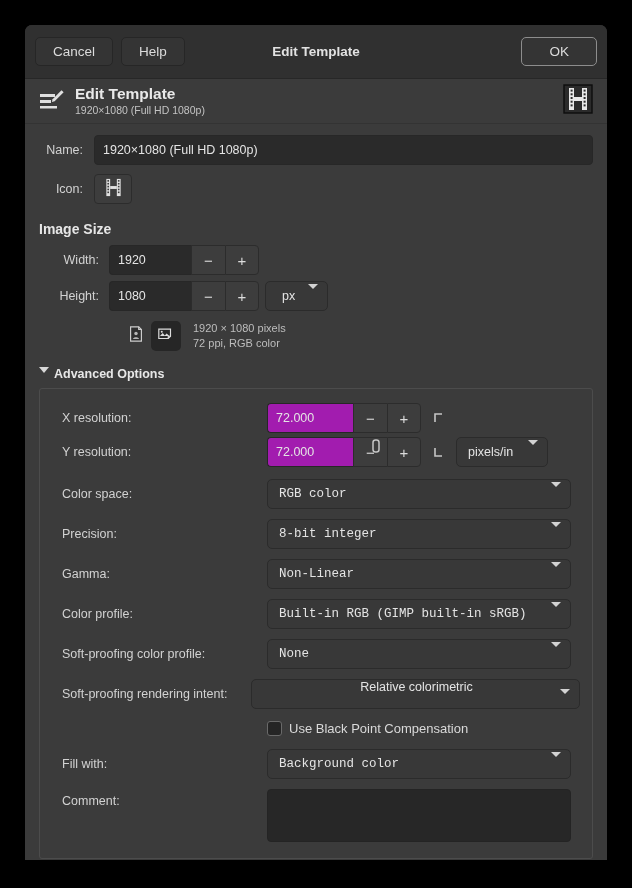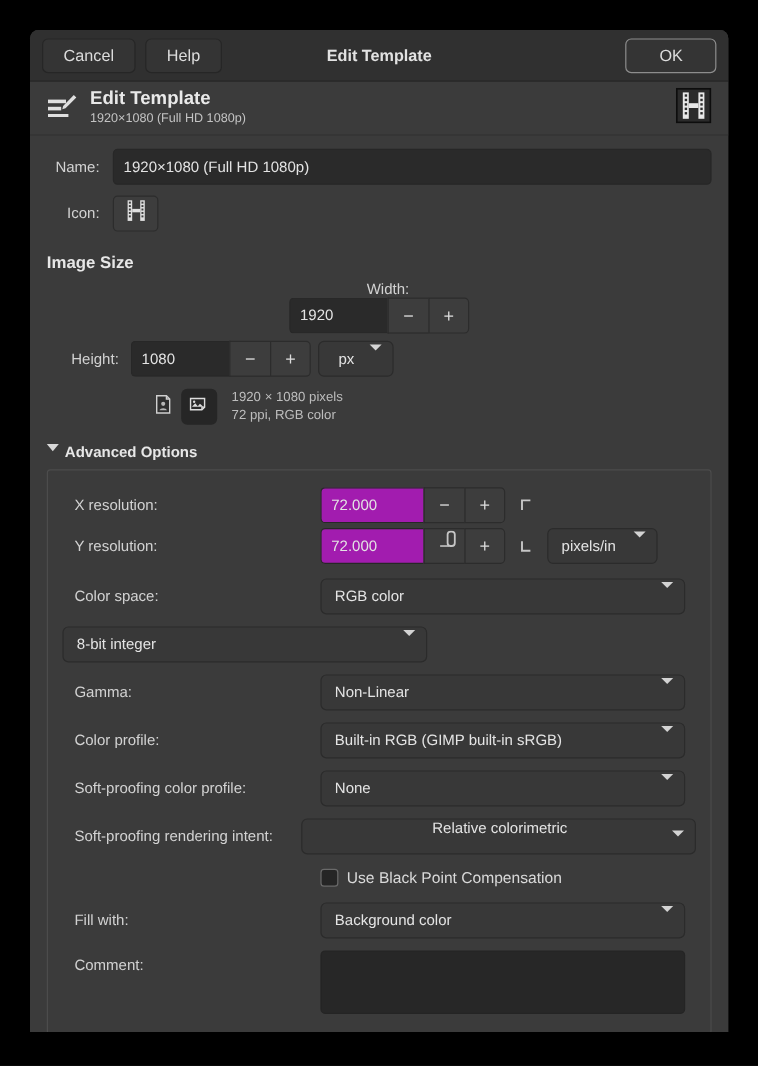--- a/index.html
+++ b/index.html
@@ -16,21 +16,21 @@
     left: 25px; top: 25px;
     width: 582px; height: 835px;
     background: #3b3b3b;
     border-radius: 7px 7px 0 0;
     display: flex; flex-direction: column;
     overflow: hidden;
   }
 
   
   .headerbar {
-    height: 43px;
+    height: 54px;
     background: #303030;
     border-bottom: 1px solid #272727;
     display: flex; align-items: center;
     padding: 8px 10px;
     position: relative;
     flex: none;
   }
   .hb-left { display: flex; gap: 8px; z-index: 2; }
   .hb-right { margin-left: auto; z-index: 2; }
   .btn {
@@ -199,21 +199,21 @@
     padding: 0 8px; line-height: 28px; height: 30px;
     font-family: "Liberation Sans", sans-serif;
   }
 
   .chain {
     width: 20px; margin-left: 7px;
     display: flex; flex-direction: column; align-items: center;
     color: #cfcfcf;
   }
 
-  .wide-combo { width: 304px; }
+  .wide-combo { width: 304px; font-family: Liberation Mono, monospace; }
   .intent-combo { width: 332px; margin-left: -14px; flex-direction: column; }
 
   .check-row { display: flex; align-items: center; margin-top: 12px; padding-left: 215px; }
   .checkbox {
     width: 15px; height: 15px;
     background: #252525;
     border: 1px solid #6a6a6a;
     border-radius: 3px;
     margin-right: 7px;
   }
@@ -307,21 +307,21 @@
                 <rect x="15.6" y="12.2" width="1.7" height="1.7"></rect>
               <rect x="15.6" y="15.2" width="1.7" height="1.7"></rect>
             </g>
           </svg>
         </span>
       </div>
     </div>
 
     <div class="section-head">Image Size</div>
 
-    <div class="row" style="margin-bottom:6px;flex-direction:column;">
+    <div class="row" style="margin-bottom:6px;">
       <span class="lbl spin-lbl">Width:</span>
       <div class="spin-group">
         <input class="spin-entry" type="text" value="1920" style="">
         <div class="spin-btn">−</div>
         <div class="spin-btn">+</div>
       </div>
     </div>
 
     <div class="row">
       <span class="lbl spin-lbl">Height:</span>
@@ -411,20 +411,21 @@
 
       <div class="arow" style="margin-top:12px;">
         <span class="alabel">Color space:</span>
         <div class="combo wide-combo">
           <span>RGB color</span>
           <span class="arrow"><span class="tri"></span></span>
         </div>
       </div>
 
       <div class="arow">
+        <span class="alabel">Precision:</span>
         <div class="combo wide-combo">
           <span>8-bit integer</span>
           <span class="arrow"><span class="tri"></span></span>
         </div>
       </div>
 
       <div class="arow">
         <span class="alabel">Gamma:</span>
         <div class="combo wide-combo">
           <span>Non-Linear</span>

